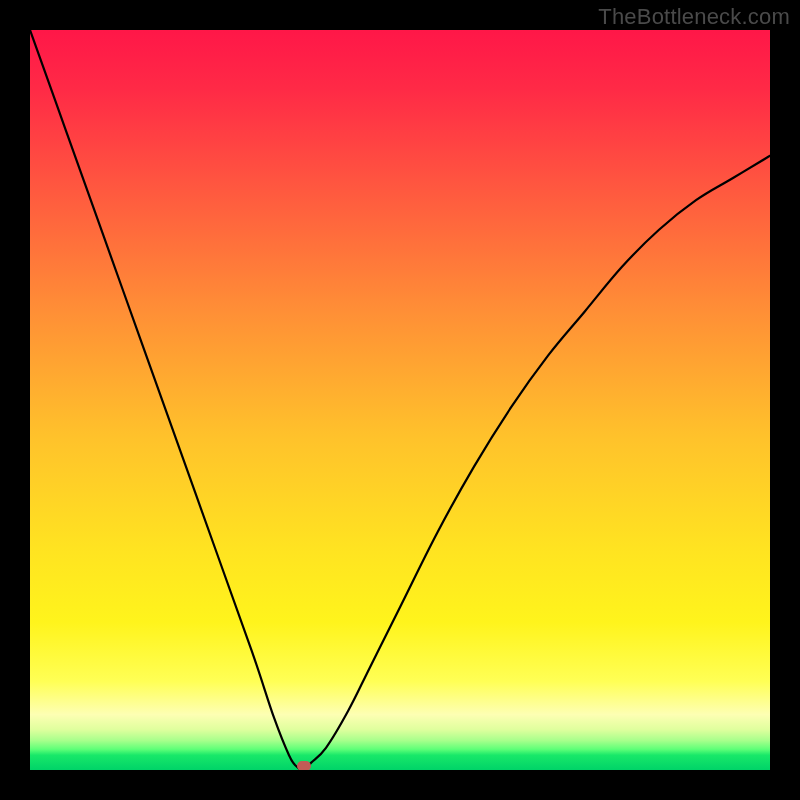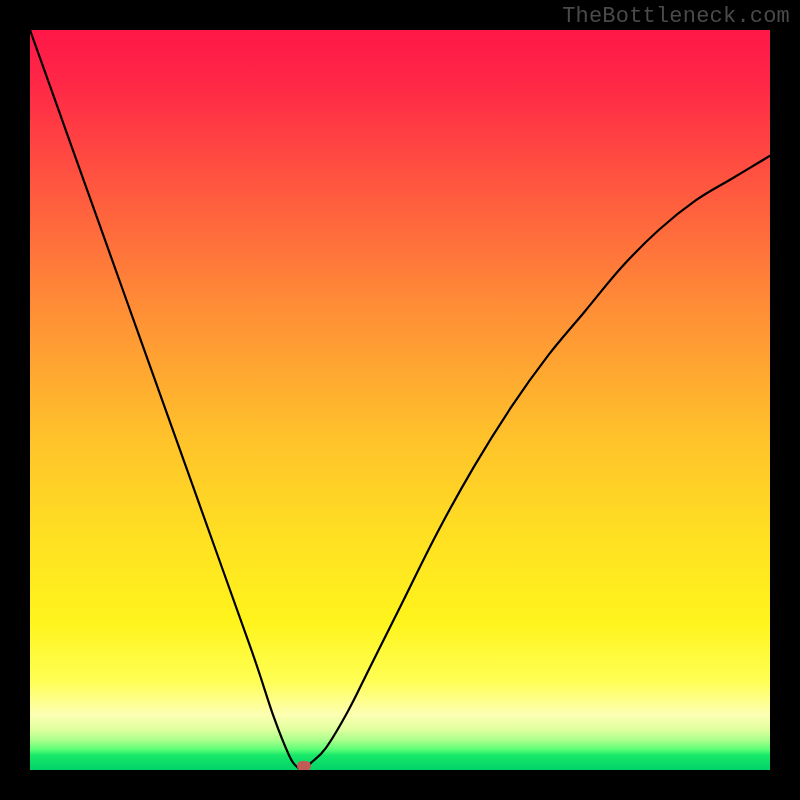--- a/index.html
+++ b/index.html
@@ -19,21 +19,20 @@
   }
   .watermark {
     position: absolute;
     top: 4px;
     right: 10px;
     color: #4a4a4a;
     font-size: 22px;
     font-weight: 500;
     letter-spacing: 0.2px;
     z-index: 10;
-    font-family: Liberation Mono, monospace;
   }
   .plot-area {
     position: absolute;
     left: 30px;
     top: 30px;
     width: 740px;
     height: 740px;
     overflow: hidden;
   }
   .gradient {

